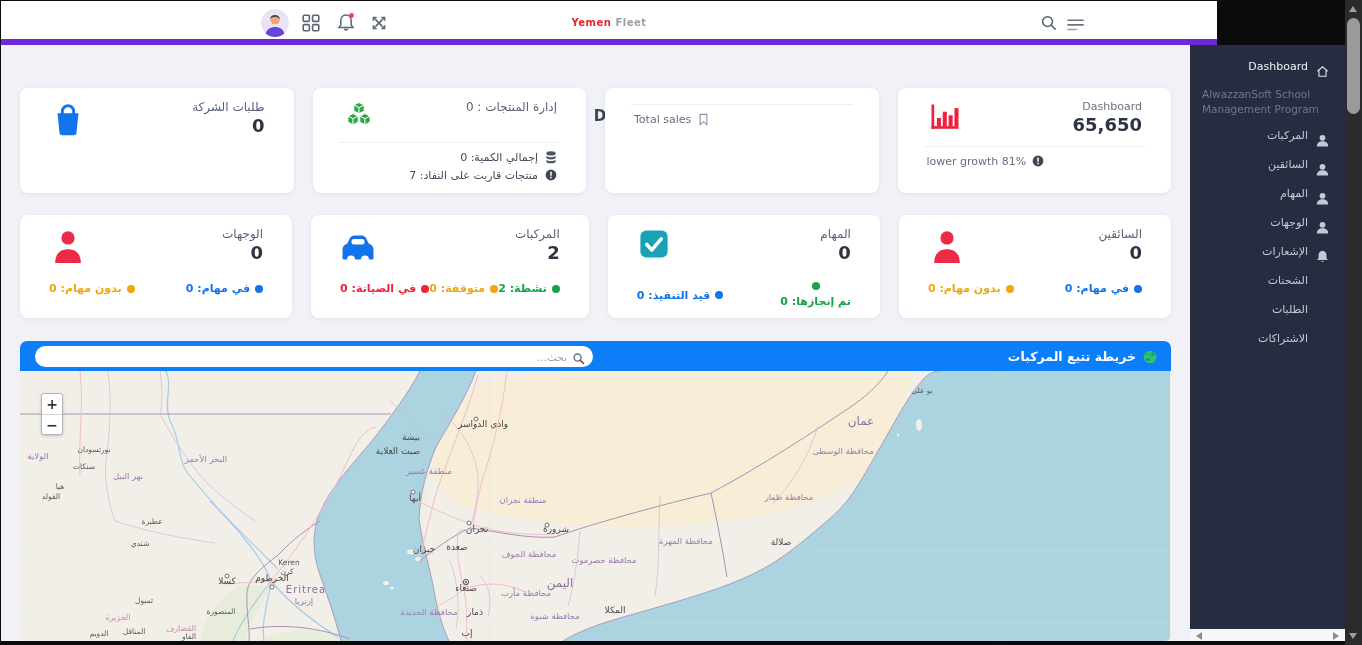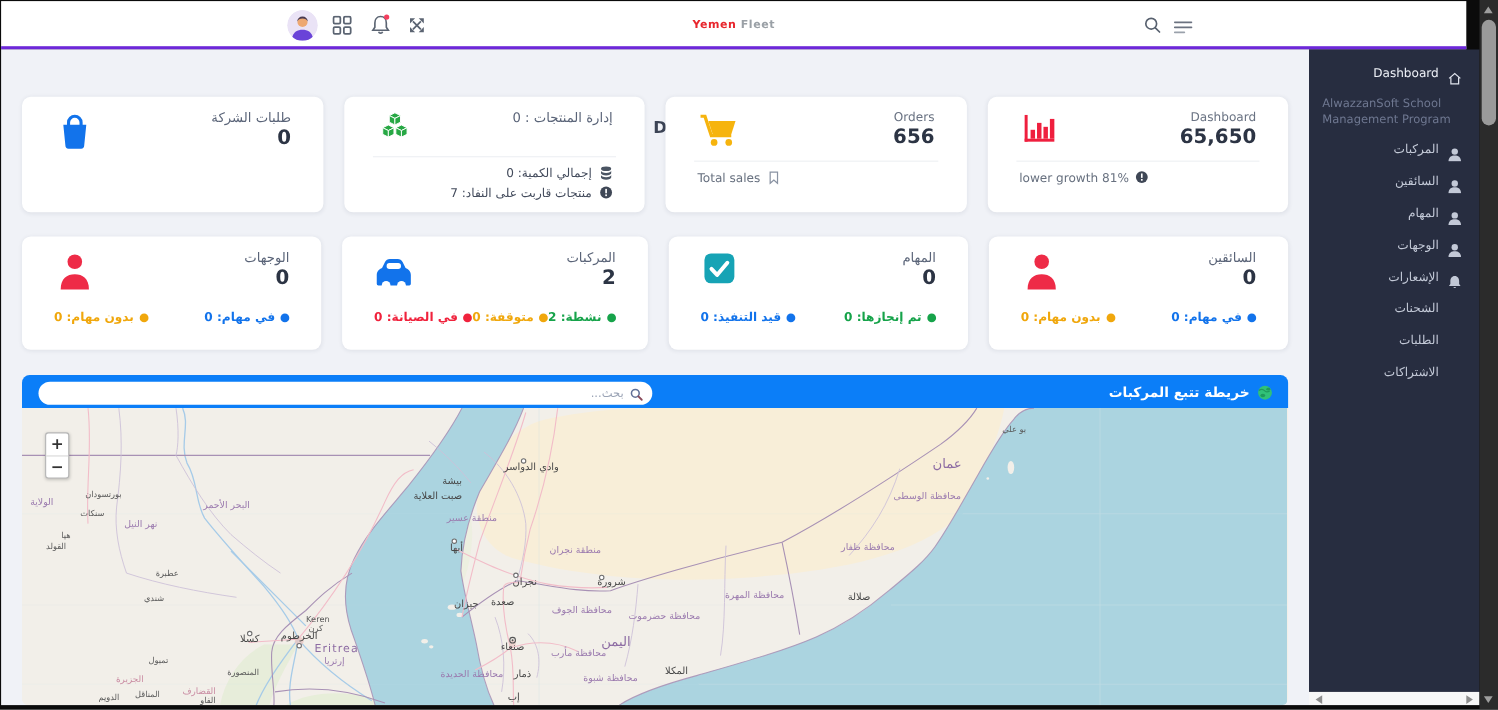--- a/index.html
+++ b/index.html
@@ -1,21 +1,21 @@
 <!DOCTYPE html>
 <html><head>
 <meta charset="utf-8">
 <style>
   html,body{margin:0;padding:0;background:#3a3a3a;}
   *{box-sizing:border-box;}
   .screen{position:relative;width:1362px;height:645px;background:#0b0b0b;overflow:hidden;
           font-family:"DejaVu Sans",sans-serif;}
   
-  .topbar{position:absolute;left:1px;top:1px;width:1332px;height:44px;background:#fff;
-          border-bottom:3px solid #6d28d9;box-shadow:0 1px 2px rgba(40,50,80,.04);}
+  .topbar{position:absolute;left:1px;top:1px;width:1216px;height:44px;background:#fff;
+          border-bottom:6px solid #6d28d9;box-shadow:0 1px 2px rgba(40,50,80,.04);text-align:right;}
   .avatar{position:absolute;left:260px;top:8px;width:28px;height:28px;border-radius:50%;
           overflow:hidden;cursor:pointer;}
   .tb-ic{position:absolute;top:13px;width:18px;height:18px;cursor:pointer;}
   .tb-bell{position:absolute;top:11px;width:19px;height:20px;cursor:pointer;}
   .logo{position:absolute;left:50%;top:16px;transform:translateX(-50%);font-size:10px;
         font-weight:bold;letter-spacing:.5px;white-space:nowrap;}
   .logo .l1{color:#e8262d;}
   .logo .l2{color:#9aa0a6;}
   
   .vscroll{position:absolute;right:0;top:0;width:17px;height:645px;background:#2b2b2b;}
@@ -286,36 +286,20 @@
                 <circle cx="6" cy="6" r="5.4" fill="#3f4756"></circle>
               <rect x="5.25" y="2.7" width="1.5" height="4" fill="#fff"></rect>
                 <rect x="5.25" y="7.7" width="1.5" height="1.6" fill="#fff"></rect>
               </svg>
           </span>
           <span>منتجات قاربت على النفاد: 7</span>
         </div>
       </div>
 
       <div class="card r1">
-        <div class="chead">
-          <span class="cicon">
-            <svg viewBox="0 0 40 40" width="38" height="38">
-                <g fill="#f6b40e">
-              <polygon points="10.5,10.5 36.5,10.5 32.5,23 14.5,23"></polygon>
-              <path d="M3,4.5 h5.4 l6,18.5 h18 v3 H12.2 L6,7.5 H3 z"></path>
-              <circle cx="16" cy="31" r="3.2"></circle>
-                  <circle cx="30" cy="31" r="3.2"></circle>
-                </g>
-              </svg>
-          </span>
-          <div style="text-align:right">
-            <div class="ctitle en">Orders</div>
-            <div class="cvalue">656</div>
-          </div>
-        </div>
         <div class="cdivider"></div>
         <div class="cfoot">
           <span>Total sales</span>
           <span class="mini">
             <svg viewBox="0 0 14 14" width="13" height="13">
                 <path d="M3.4,1.5 h7.2 v11 L7,9.3 3.4,12.5 z" fill="none" stroke="#8a93a3" stroke-width="1.2"></path>
               </svg>
           </span>
         </div>
       </div>
@@ -419,21 +403,21 @@
             <div class="cvalue">0</div>
           </div>
           <span class="cicon" style="width:34px;height:34px;flex-basis:34px">
             <svg viewBox="0 0 40 40" width="34" height="34">
               <rect x="4" y="4" width="32" height="32" rx="7" fill="#16a3b5"></rect>
               <path d="M11.5,20.5 l6,6.5 L28.5,14" fill="none" stroke="#fff" stroke-width="4.2" stroke-linecap="round" stroke-linejoin="round"></path>
             </svg>
           </span>
         </div>
         <div class="cstats" dir="rtl">
-          <span class="stat" style="color: rgb(22, 163, 74);">
+          <span class="stat" style="color: rgb(22, 163, 74); flex-direction: column;">
               <i class="dot" style="background: rgb(22, 163, 74);"></i>
               <span>تم إنجازها: 0</span>
             </span>
           <span class="stat" style="color: rgb(18, 115, 235);">
               <i class="dot" style="background: rgb(18, 115, 235);"></i>
               <span>قيد التنفيذ: 0</span>
             </span>
         </div>
       </div>
 

